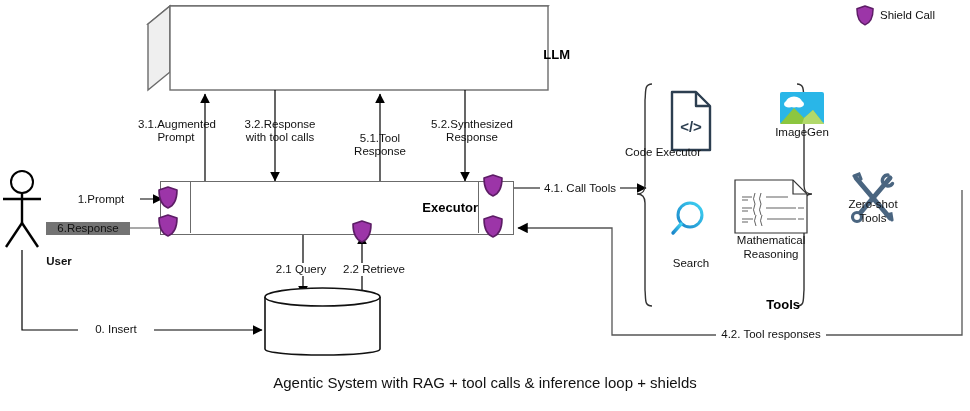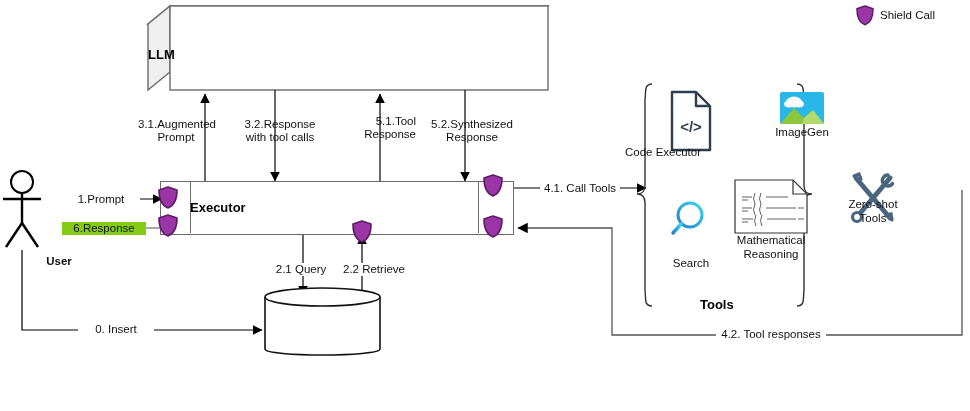--- a/index.html
+++ b/index.html
@@ -4,21 +4,21 @@
 <style>
   html,body{margin:0;padding:0;background:#ffffff;}
   body{width:970px;height:411px;position:relative;overflow:hidden;
        font-family:"Liberation Sans",sans-serif;color:#000;}
   .stage{position:absolute;left:0;top:0;width:970px;height:411px;}
   .abs{position:absolute;}
   .lbl{position:absolute;font-size:11.5px;line-height:13px;color:#111;
        text-align:center;white-space:pre;}
   .lbl.bold{font-weight:bold;}
   .node-title{position:absolute;font-size:13px;font-weight:bold;color:#000;
-              text-align:left;}
+              text-align:right;}
   .icon-cap{position:absolute;font-size:11.5px;line-height:13.5px;
             text-align:center;color:#111;}
   svg{overflow:visible;}
   
   .exec-box{position:absolute;background:#fff;border:1.4px solid #6b6b6b;}
   .exec-div{position:absolute;background:#6b6b6b;width:1.4px;}
   .caption{position:absolute;text-align:center;font-size:15px;color:#111;}
 </style>
 </head>
 <body>
@@ -151,27 +151,27 @@
     <use href="#shieldSym" x="352" y="220" width="20" height="23"></use>
     <use href="#shieldSym" x="856" y="5" width="18" height="21"></use>
   </svg>
 
   <div class="lbl bold" style="left:0px;top:255px;width:46px;text-align:center;padding-left:36px;">User</div>
 
   <div class="lbl" style="left:138px;top:118px;width:76px;">3.1.Augmented
 Prompt</div>
   <div class="lbl" style="left:232px;top:118px;width:96px;">3.2.Response
 with tool calls</div>
-  <div class="lbl" style="left:344px;top:115px;width:72px;text-align:right;">5.1.Tool
+  <div class="lbl" style="left:344px;top:132px;width:72px;">5.1.Tool
 Response</div>
   <div class="lbl" style="left:424px;top:118px;width:96px;">5.2.Synthesized
 Response</div>
 
   <div class="lbl" style="left:62px;top:193px;width:78px;background:#fff;">1.Prompt</div>
-  <div class="lbl" style="left:62px;top:222px;width:84px;background:#84cc16;">6.Response</div>
+  <div class="lbl" style="left:46px;top:222px;width:84px;background:#737373;">6.Response</div>
 
   <div class="lbl" style="left:268px;top:263px;width:66px;background:#fff;">2.1 Query</div>
   <div class="lbl" style="left:336px;top:263px;width:76px;background:#fff;">2.2 Retrieve</div>
 
   <div class="lbl" style="left:78px;top:323px;width:76px;background:#fff;">0. Insert</div>
 
   <div class="lbl" style="left:540px;top:182px;width:80px;background:#fff;">4.1. Call Tools</div>
   <div class="lbl" style="left:716px;top:328px;width:110px;background:#fff;">4.2. Tool responses</div>
 
 
@@ -180,13 +180,14 @@
   <div class="icon-cap" style="left:660px;top:257px;width:62px;">Search</div>
   <div class="icon-cap" style="left:730px;top:234px;width:82px;">Mathematical
 Reasoning</div>
   <div class="icon-cap" style="left:842px;top:198px;width:62px;">Zero-shot
 Tools</div>
 
   <div class="node-title" style="left:700px;top:283px;width:100px;margin-top:14px;">Tools</div>
 
   <div class="lbl" style="left:880px;top:9px;width:80px;text-align:left;">Shield Call</div>
 
+  <div class="caption" style="left:0;top:374px;width:970px;">Agentic System with RAG + tool calls &amp; inference loop + shields</div>
 </div>
 
 </body></html>

